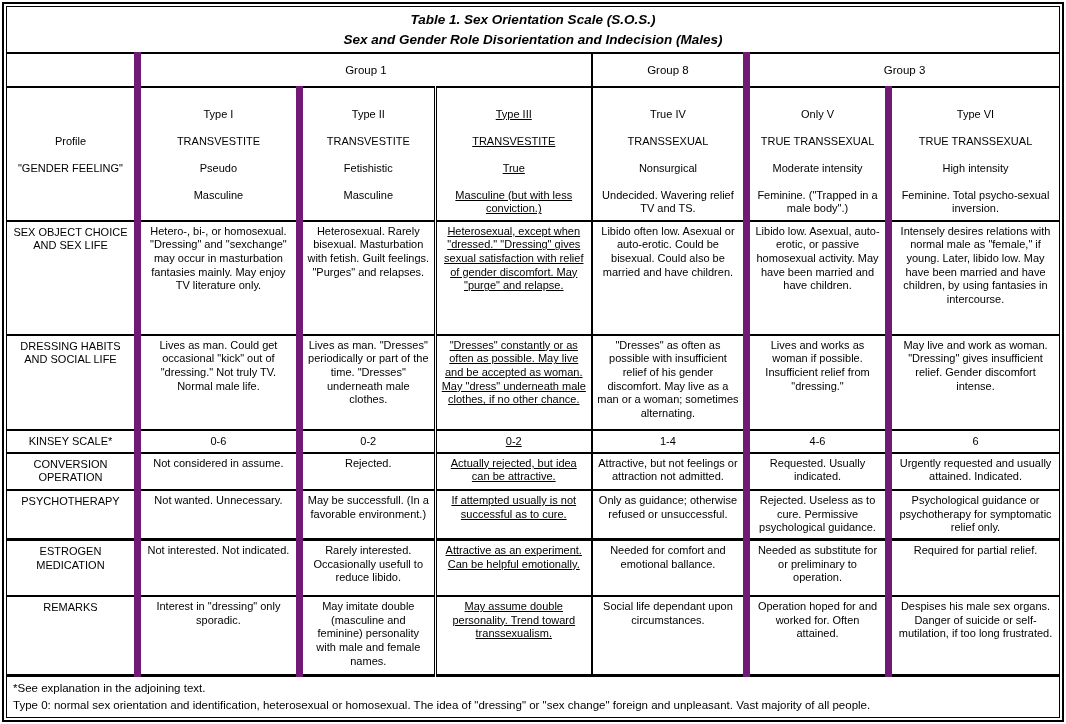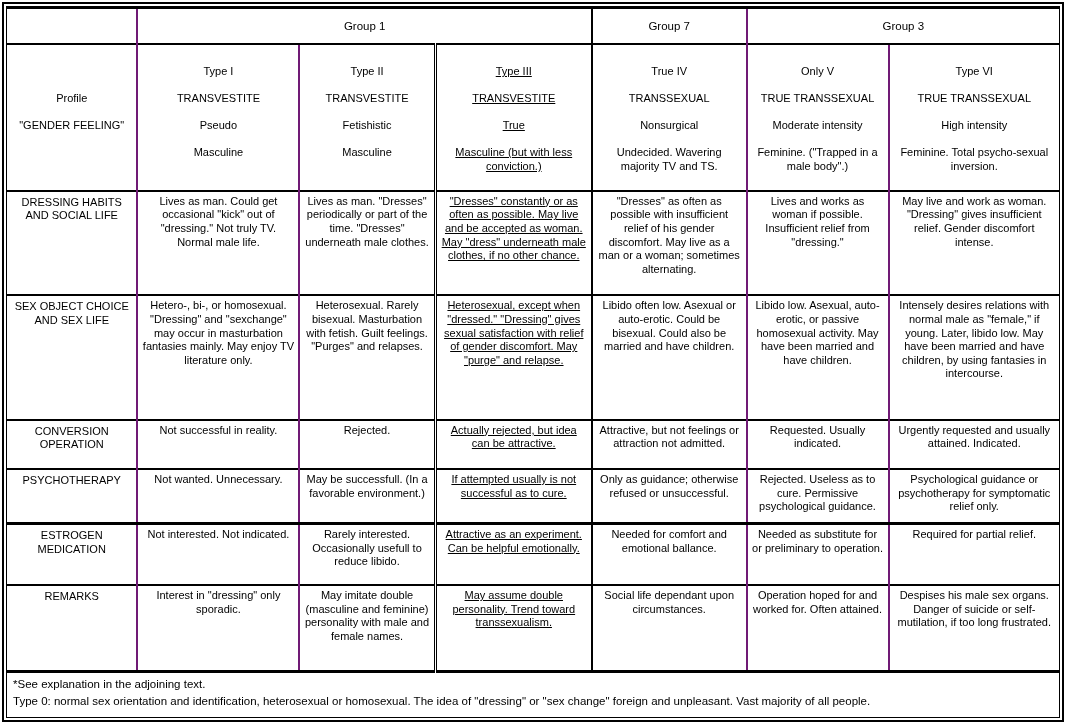--- a/index.html
+++ b/index.html
@@ -4,33 +4,33 @@
 <style>
   html,body{margin:0;padding:0;background:#fff;}
   body{width:1066px;height:724px;position:relative;font-family:"Liberation Sans","DejaVu Sans",sans-serif;color:#000;}
   .frame{position:absolute;left:2px;top:2px;right:2px;bottom:2px;border:2px solid #000;padding:2px;box-sizing:border-box;}
   .inner{border:1px solid #000;width:100%;height:100%;box-sizing:border-box;}
   table{width:100%;height:100%;border-collapse:collapse;table-layout:fixed;}
   col.w0{width:12.4%}col.w1{width:15.4%}col.w2{width:12.9%}
   col.w3{width:14.9%}col.w4{width:14.7%}col.w5{width:13.5%}col.w6{width:16.2%}
   th,td{font-weight:normal;font-size:11px;line-height:1.24;text-align:center;vertical-align:top;padding:3px 4px;box-sizing:border-box;}
   
-  .c1,.c2,.c5,.c6{border-left:2px solid #701a75;}
+  .c1,.c2,.c5,.c6{border-left:7px solid #701a75;}
   .c3{border-left:3px double #000;text-decoration:underline;}
   .c4{border-left:2px solid #000;}
   
   .r-group  > *{border-top:2px solid #000;}
   .r-profile> *{border-top:2px solid #000;}
   .body-row > *{border-top:2px solid #000;}
   .r-estrogen > *{border-top:3px solid #000;}
   .r-foot   > *{border-top:3px solid #000;margin-left:43px;}
   
   .r-title{height:46px}.r-group{height:33px}.r-profile{height:115px}
   .r-dressing{height:95px}.r-sexobj{height:113px}.r-kinsey{height:22px}
-  .r-conversion{height:45px}.r-estrogen{height:56px}.r-psycho{height:47px}
+  .r-conversion{height:37px}.r-estrogen{height:56px}.r-psycho{height:47px}
   .r-remarks{height:79px}.r-foot{height:41px}
   .r-title th{vertical-align:middle;font-weight:bold;font-style:italic;font-size:13.5px;line-height:1.45;padding:2px;}
   .r-group th{vertical-align:middle;font-size:11.5px;padding:2px;}
   .r-kinsey th,.r-kinsey td{vertical-align:middle;padding:1px 4px;}
   .profcell{padding-top:20px;}
   .slot{height:27px;}
   .rowhead{padding-top:4px;}
   .footcell{text-align:left;vertical-align:top;padding:3px 6px;font-size:11.5px;line-height:1.45;}
 </style>
 </head>
@@ -43,25 +43,31 @@
         <col class="w0">
           <col class="w1">
           <col class="w2">
           <col class="w3">
         <col class="w4">
           <col class="w5">
           <col class="w6">
       </colgroup>
 
       <tbody>
+          <tr class="r-title">
+        <th colspan="7">
+          <div>Table 1. Sex Orientation Scale (S.O.S.)</div>
+          <div>Sex and Gender Role Disorientation and Indecision (Males)</div>
+        </th>
+      </tr>
 
       <tr class="r-group">
         <th class="c0"></th>
         <th class="c1" colspan="3">Group 1</th>
-        <th class="c4">Group 7</th>
+        <th class="c4">Group 8</th>
         <th class="c5" colspan="2">Group 3</th>
       </tr>
 
       <tr class="r-profile">
         <th class="c0 profcell">
           <div class="slot"></div>
           <div class="slot">Profile</div>
           <div class="slot">"GENDER FEELING"</div>
         </th>
         <td class="c1 profcell">
@@ -79,60 +85,69 @@
         <td class="c3 profcell">
           <div class="slot">Type III</div>
           <div class="slot">TRANSVESTITE</div>
           <div class="slot">True</div>
           <div>Masculine (but with less conviction.)</div>
         </td>
         <td class="c4 profcell">
           <div class="slot">True IV</div>
           <div class="slot">TRANSSEXUAL</div>
           <div class="slot">Nonsurgical</div>
-          <div>Undecided. Wavering majority TV and TS.</div>
+          <div>Undecided. Wavering relief TV and TS.</div>
         </td>
         <td class="c5 profcell">
           <div class="slot">Only V</div>
           <div class="slot">TRUE TRANSSEXUAL</div>
           <div class="slot">Moderate intensity</div>
           <div>Feminine. ("Trapped in a male body".)</div>
         </td>
         <td class="c6 profcell">
           <div class="slot">Type VI</div>
           <div class="slot">TRUE TRANSSEXUAL</div>
           <div class="slot">High intensity</div>
           <div>Feminine. Total psycho-sexual inversion.</div>
         </td>
       </tr>
 
+      <tr class="body-row r-sexobj">
+        <th class="c0 rowhead">SEX OBJECT CHOICE AND SEX LIFE</th>
+        <td class="c1">Hetero-, bi-, or homosexual. "Dressing" and "sexchange" may occur in masturbation fantasies mainly. May enjoy TV literature only.</td>
+        <td class="c2">Heterosexual. Rarely bisexual. Masturbation with fetish. Guilt feelings. "Purges" and relapses.</td>
+        <td class="c3">Heterosexual, except when "dressed." "Dressing" gives sexual satisfaction with relief of gender discomfort. May "purge" and relapse.</td>
+        <td class="c4">Libido often low. Asexual or auto-erotic. Could be bisexual. Could also be married and have children.</td>
+        <td class="c5">Libido low. Asexual, auto-erotic, or passive homosexual activity. May have been married and have children.</td>
+        <td class="c6">Intensely desires relations with normal male as "female," if young. Later, libido low. May have been married and have children, by using fantasies in intercourse.</td>
+      </tr>
+
       <tr class="body-row r-dressing">
         <th class="c0 rowhead">DRESSING HABITS AND SOCIAL LIFE</th>
         <td class="c1">Lives as man. Could get occasional "kick" out of "dressing." Not truly TV. Normal male life.</td>
         <td class="c2">Lives as man. "Dresses" periodically or part of the time. "Dresses" underneath male clothes.</td>
         <td class="c3">"Dresses" constantly or as often as possible. May live and be accepted as woman. May "dress" underneath male clothes, if no other chance.</td>
         <td class="c4">"Dresses" as often as possible with insufficient relief of his gender discomfort. May live as a man or a woman; sometimes alternating.</td>
         <td class="c5">Lives and works as woman if possible. Insufficient relief from "dressing."</td>
         <td class="c6">May live and work as woman. "Dressing" gives insufficient relief. Gender discomfort intense.</td>
       </tr>
 
-      <tr class="body-row r-sexobj">
-        <th class="c0 rowhead">SEX OBJECT CHOICE AND SEX LIFE</th>
-        <td class="c1">Hetero-, bi-, or homosexual. "Dressing" and "sexchange" may occur in masturbation fantasies mainly. May enjoy TV literature only.</td>
-        <td class="c2">Heterosexual. Rarely bisexual. Masturbation with fetish. Guilt feelings. "Purges" and relapses.</td>
-        <td class="c3">Heterosexual, except when "dressed." "Dressing" gives sexual satisfaction with relief of gender discomfort. May "purge" and relapse.</td>
-        <td class="c4">Libido often low. Asexual or auto-erotic. Could be bisexual. Could also be married and have children.</td>
-        <td class="c5">Libido low. Asexual, auto-erotic, or passive homosexual activity. May have been married and have children.</td>
-        <td class="c6">Intensely desires relations with normal male as "female," if young. Later, libido low. May have been married and have children, by using fantasies in intercourse.</td>
+      <tr class="body-row r-kinsey">
+        <th class="c0">KINSEY SCALE*</th>
+        <td class="c1">0-6</td>
+        <td class="c2">0-2</td>
+        <td class="c3">0-2</td>
+        <td class="c4">1-4</td>
+        <td class="c5">4-6</td>
+        <td class="c6">6</td>
       </tr>
-
 
       <tr class="body-row r-conversion">
         <th class="c0 rowhead">CONVERSION OPERATION</th>
-        <td class="c1">Not successful in reality.</td>
+        <td class="c1">Not considered in assume.</td>
         <td class="c2">Rejected.</td>
         <td class="c3">Actually rejected, but idea can be attractive.</td>
         <td class="c4">Attractive, but not feelings or attraction not admitted.</td>
         <td class="c5">Requested. Usually indicated.</td>
         <td class="c6">Urgently requested and usually attained. Indicated.</td>
       </tr>
 
       <tr class="body-row r-psycho">
         <th class="c0 rowhead">PSYCHOTHERAPY</th>
         <td class="c1">Not wanted. Unnecessary.</td>

